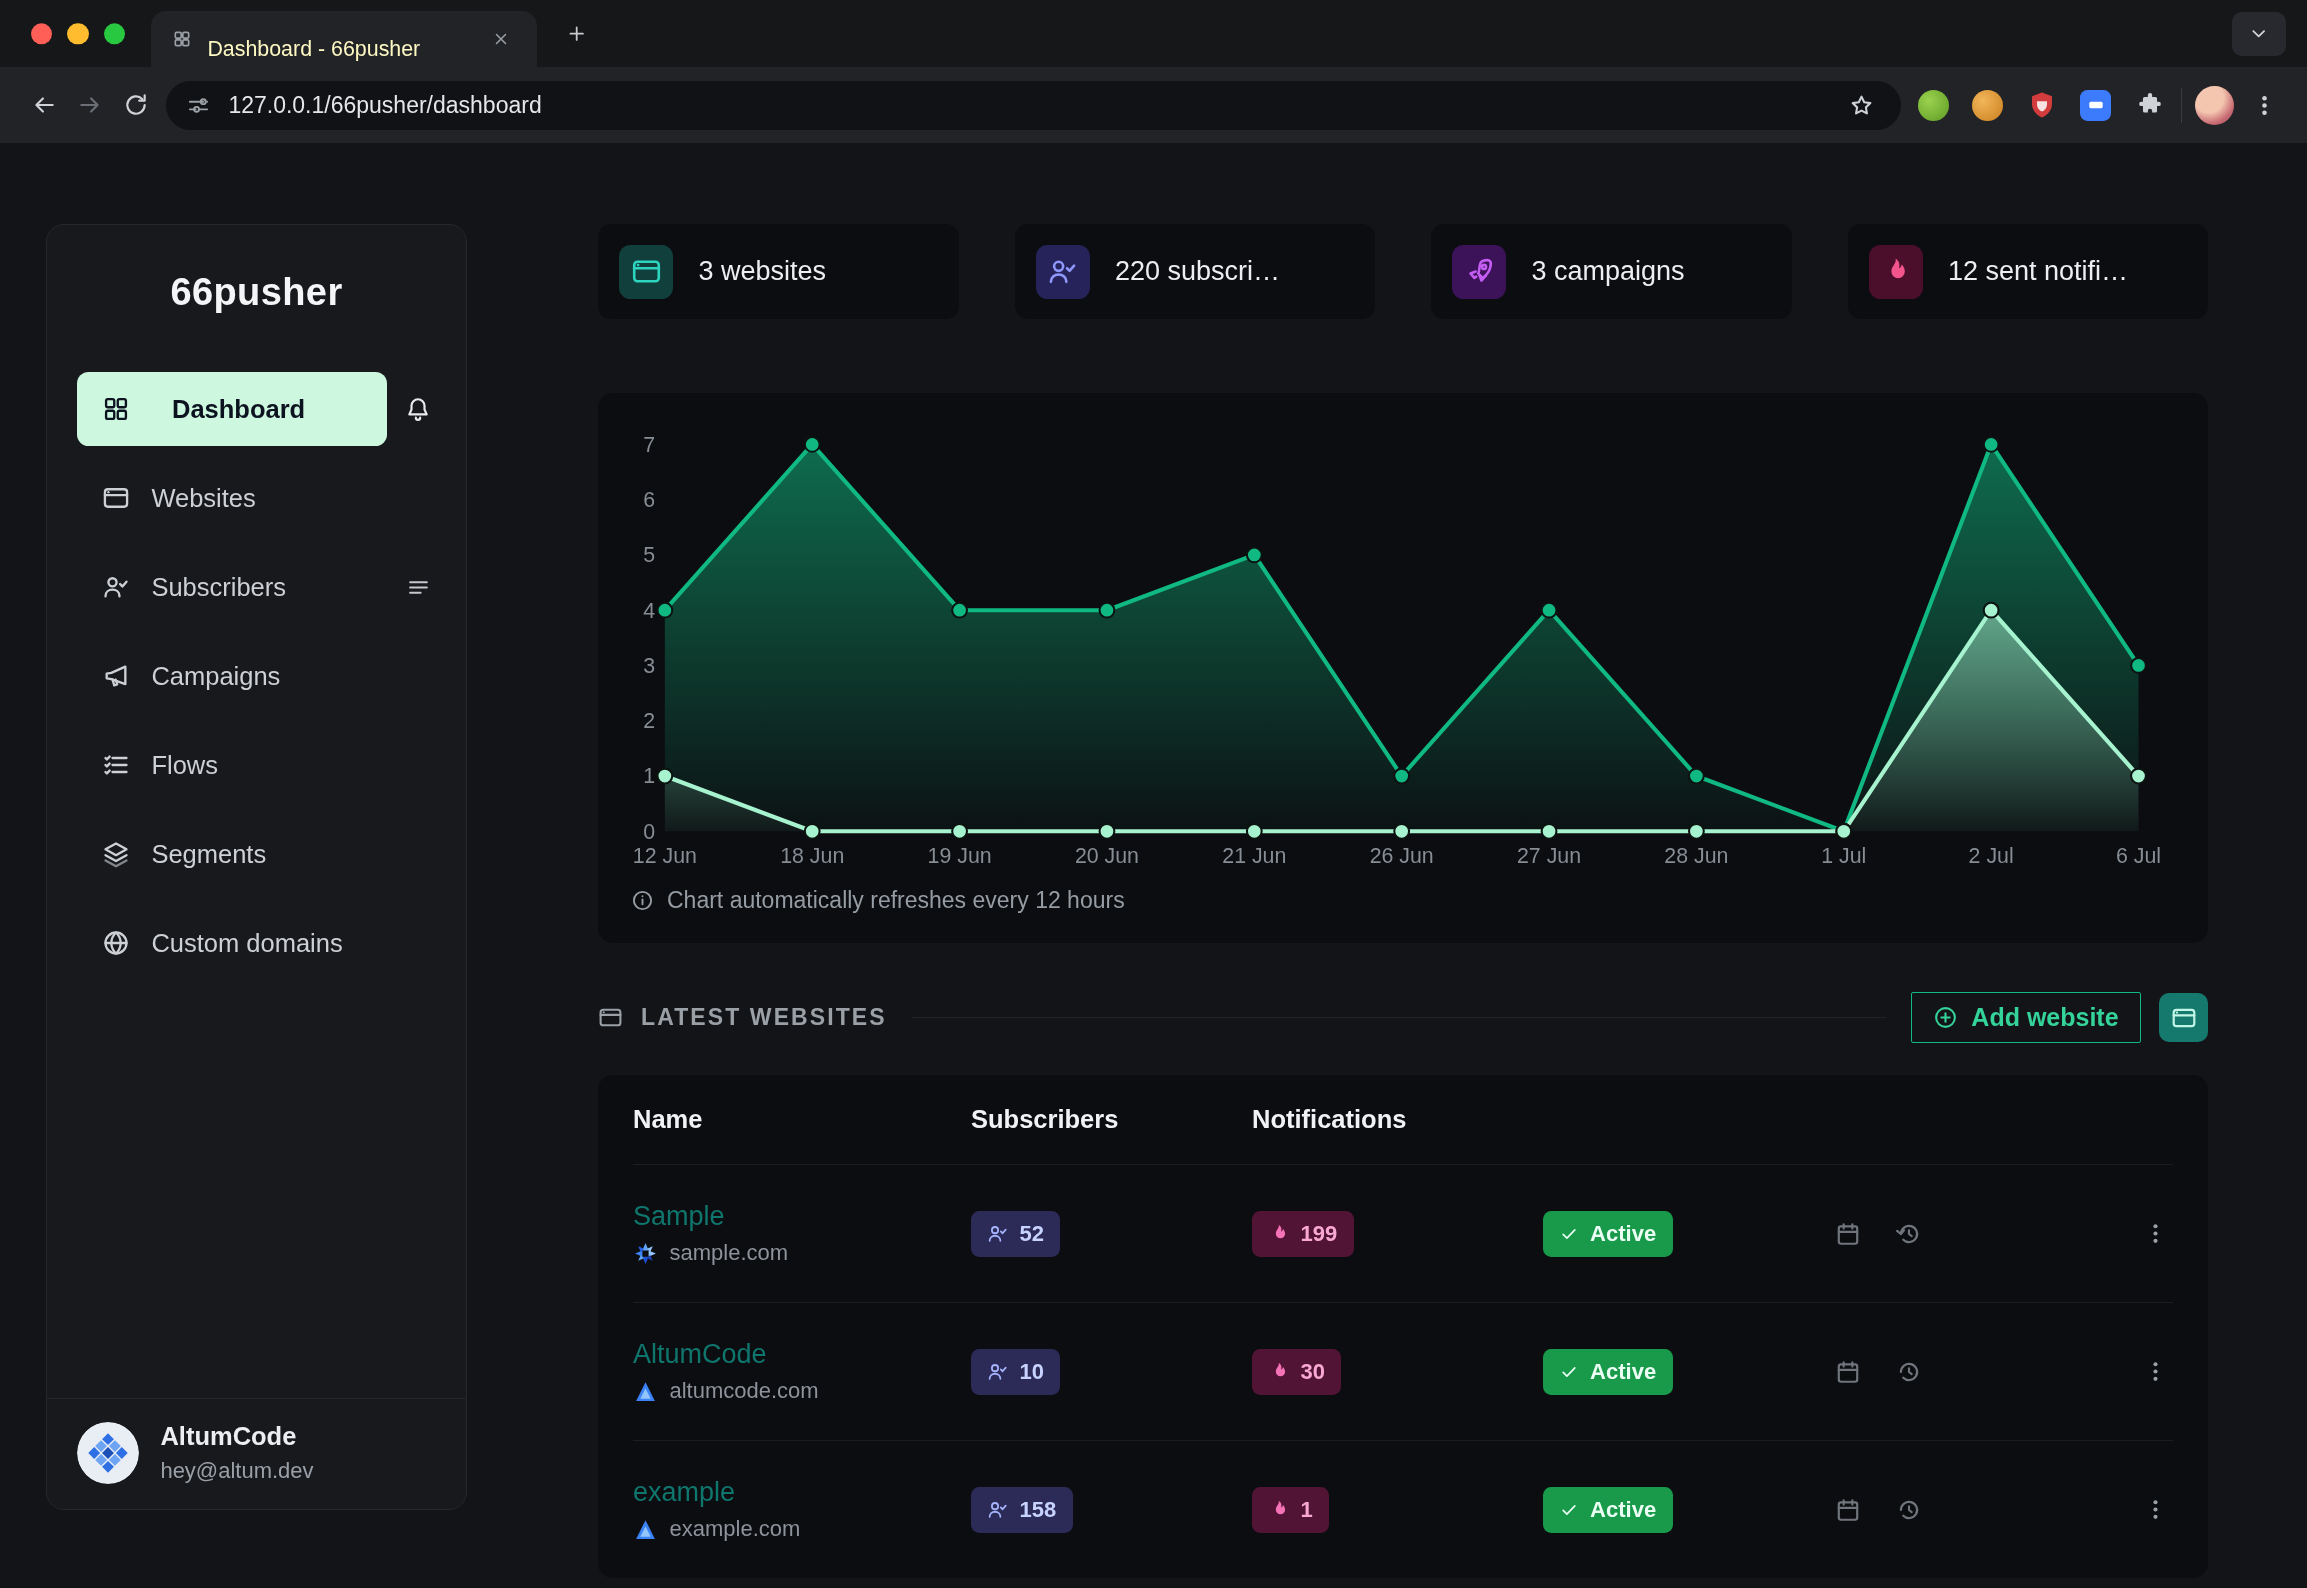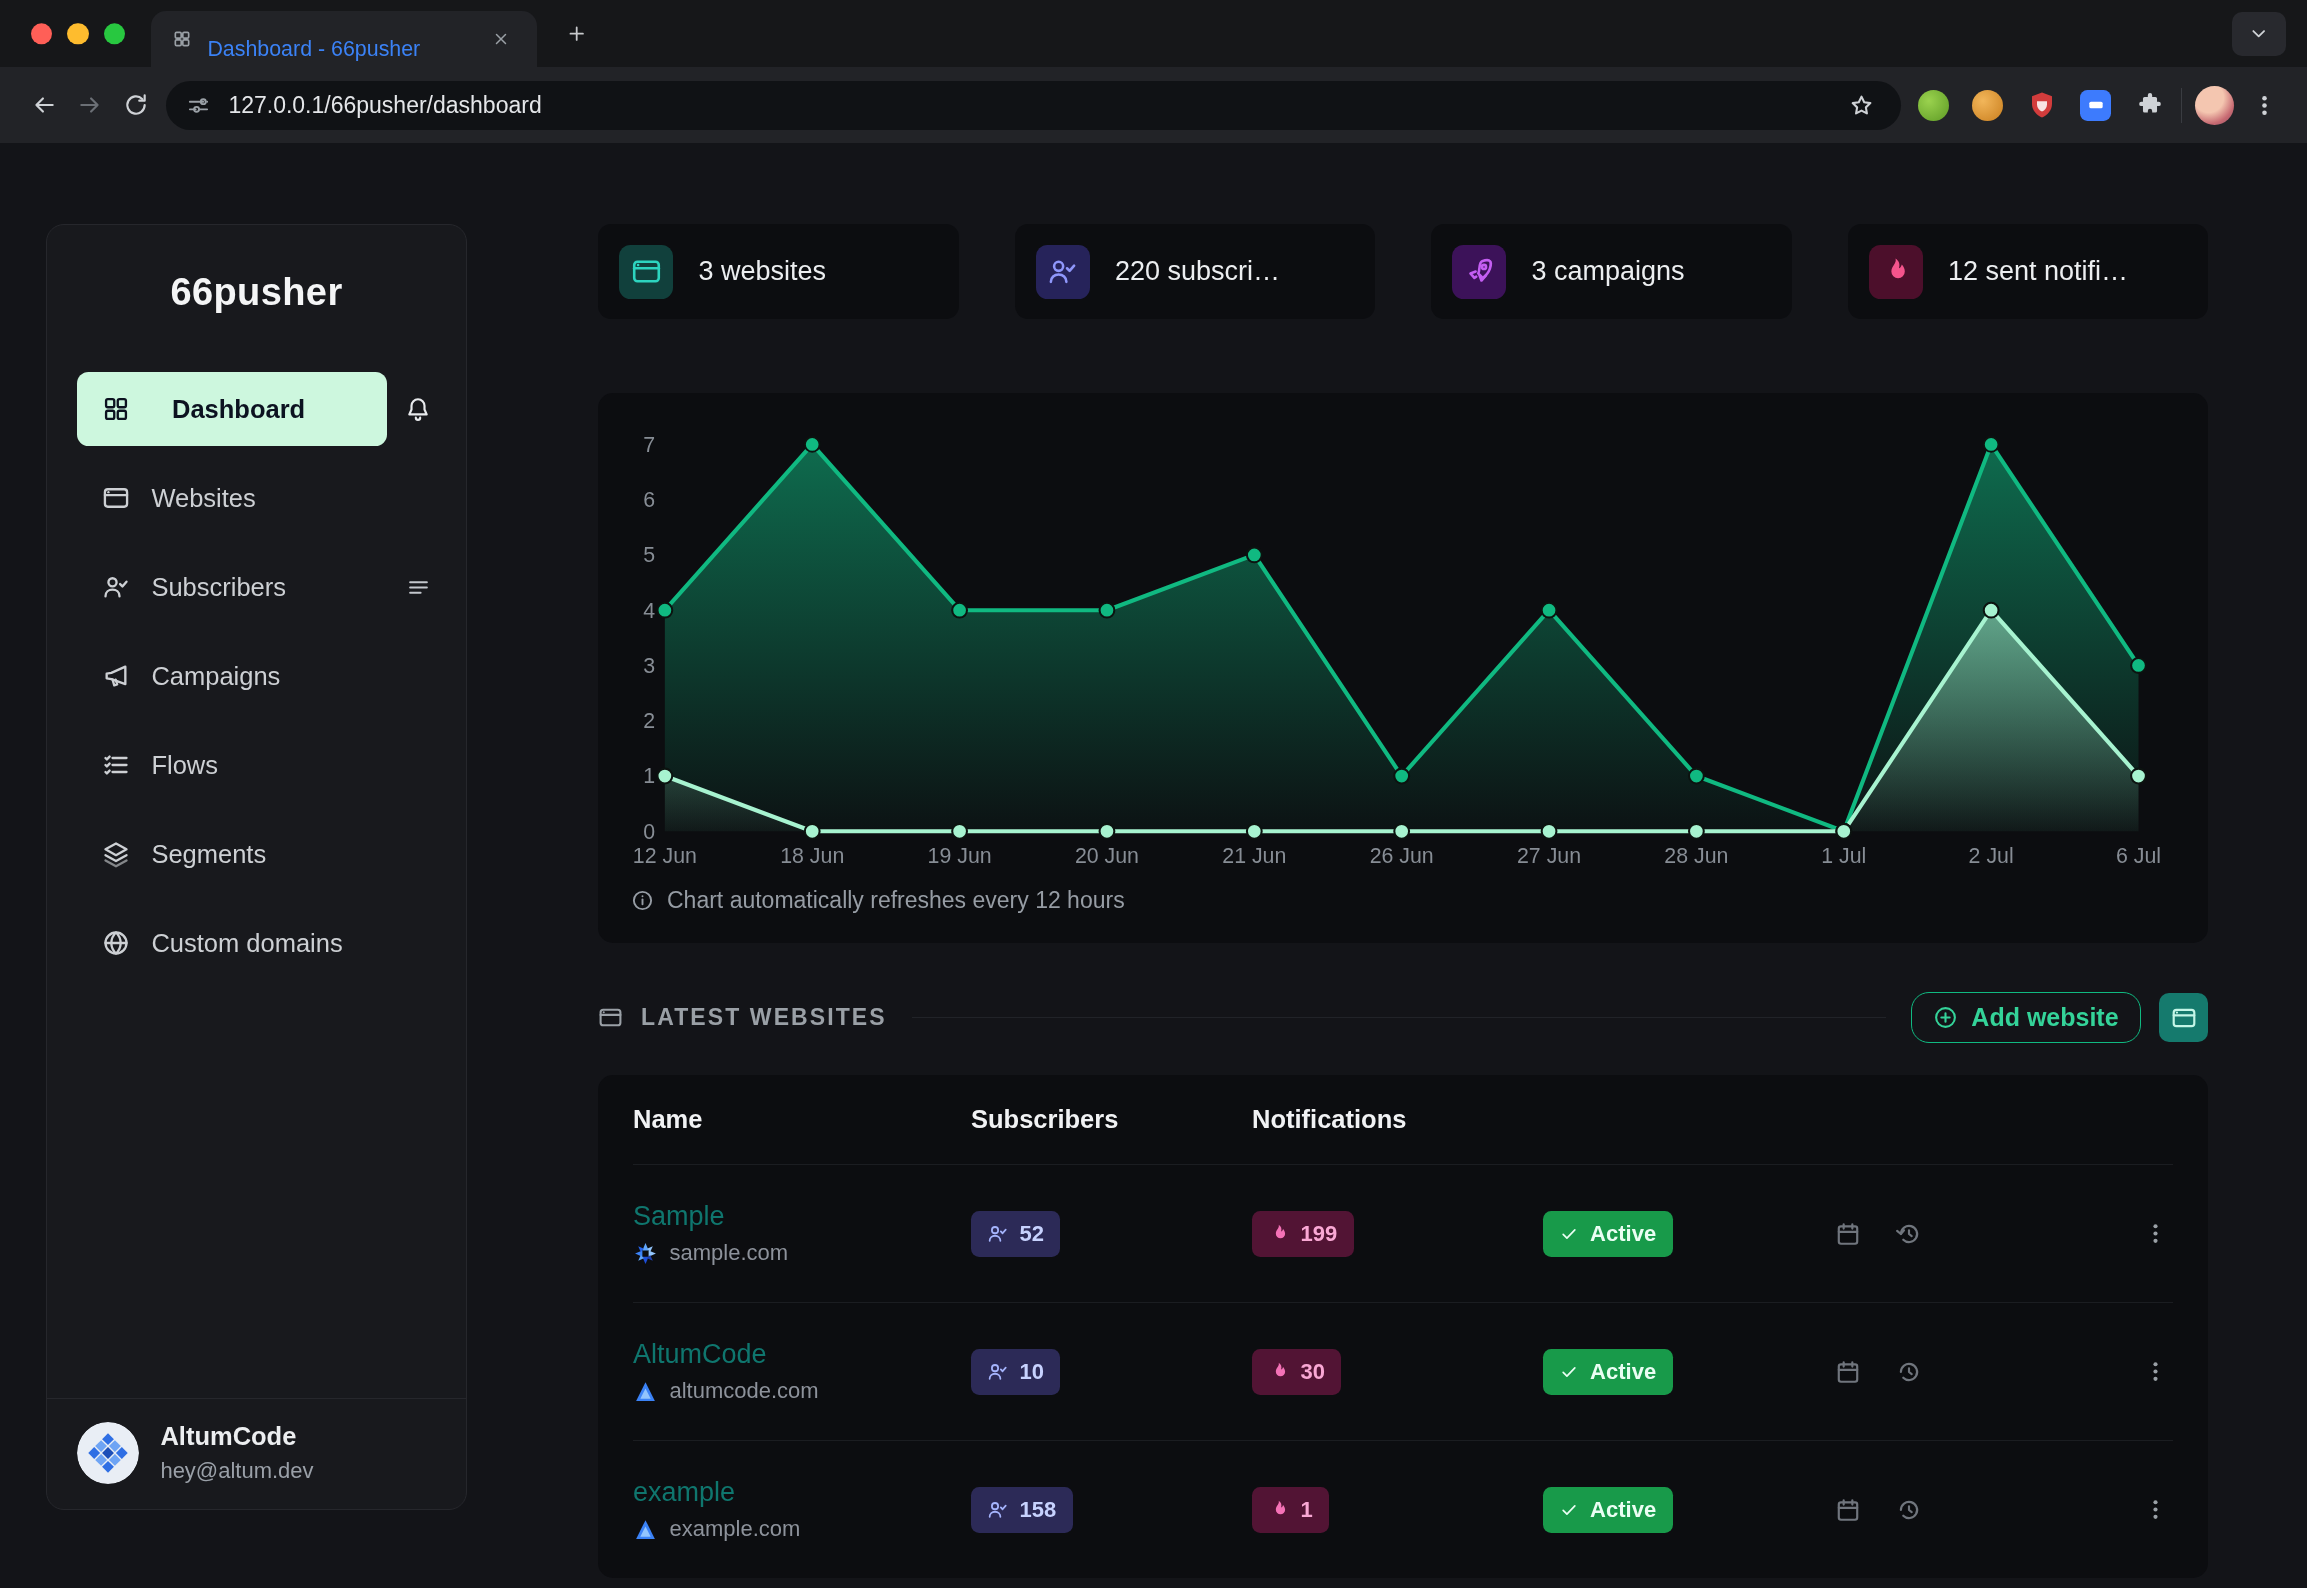--- a/index.html
+++ b/index.html
@@ -14,21 +14,21 @@
   .i24 { fill:none; stroke:currentColor; stroke-width:2; stroke-linecap:round; stroke-linejoin:round; }
 
   
   .tabstrip { height:67px; background:#161719; display:flex; align-items:flex-end; position:relative; }
   .lights { position:absolute; left:31px; top:50%; transform:translateY(-50%); display:flex; gap:15px; }
   .light { width:21.4px; height:21.4px; border-radius:50%; border:none; cursor:pointer; }
   .light.red{background:#ff5f57}.light.yellow{background:#febc2e}.light.green{background:#28c840}
   .tab { margin-left:151px; width:386px; height:56px; background:#222327; border-radius:15px 15px 0 0;
          display:flex; align-items:center; gap:15px; padding:0 21.4px; cursor:pointer; }
   .tab-fav { color:#9aa0a6; flex:none; }
-  .tab-title { font-size:21.4px; color:#3b82f6; flex:1; white-space:nowrap; overflow:hidden;margin-top:20px; }
+  .tab-title { font-size:21.4px; color:#fef9c3; flex:1; white-space:nowrap; overflow:hidden;margin-top:20px; }
   .tab-close { background:none; border:none; color:#9aa0a6; cursor:pointer; width:30px; height:30px;
                display:flex; align-items:center; justify-content:center; border-radius:50%; }
   .newtab { align-self:center; margin-left:16.4px; background:none; border:none; color:#c7c9cc; cursor:pointer;
             width:46px; height:46px; display:flex; align-items:center; justify-content:center; border-radius:50%; }
   .tabsearch { position:absolute; right:21.4px; top:11.5px; width:54px; height:44px; background:#28292e;
                border:none; border-radius:10px; display:flex; align-items:center; justify-content:center; color:#cfd2d6; cursor:pointer; }
 
   .toolbar { height:76px; background:#222327; display:flex; align-items:center; padding:0 21.4px; }
   .tbtn { width:46px; height:46px; border-radius:50%; border:none; background:none; color:#cfd2d6;
           display:flex; align-items:center; justify-content:center; cursor:pointer; flex:none; }
@@ -84,21 +84,21 @@
   .chart-card { margin-top:74px; height:550px; background:#0c0d10; border-radius:15px; padding:21.4px 33px 0; }
   svg.chart { width:1543px; height:460px; overflow:visible; }
   svg.chart text { font-size:26px; fill:#878d95; font-family:"Liberation Sans","DejaVu Sans",sans-serif; }
   .chart-note { display:flex; align-items:center; gap:13px; color:#969ca4; font-size:23px; margin-top:13px; }
   .chart-note svg { flex:none; }
 
   .section-row { margin-top:48px; display:flex; align-items:center; height:53px; }
   .section-ico { color:#9aa0a6; flex:none; }
   .section-title { font-size:23px; font-weight:700; color:#9aa0a6; letter-spacing:2.1px; margin-left:18px; white-space:nowrap; }
   .rule { flex:1; height:1.6px; background:#212328; margin:0 25px; }
-  .add-btn { height:51px; border:1.6px solid #10b981; border-radius:18px; background:transparent; color:#34d399;
+  .add-btn { height:51px; border:1.6px solid #10b981; border-radius:2px; background:transparent; color:#34d399;
              font-size:25px; font-weight:600; display:flex; align-items:center; gap:13px; padding:0 21.4px; cursor:pointer;
              font-family:inherit; white-space:nowrap; }
   .sq-btn { width:49px; height:49px; border-radius:10px; border:none; background:#157a6d; color:#c4f6e7;
             margin-left:18px; display:flex; align-items:center; justify-content:center; cursor:pointer; flex:none; }
 
   .table-card { margin-top:31px; background:#0c0d10; border-radius:15px; padding:0 35px; }
   .trow { display:grid; grid-template-columns:338px 281px 291px 287px 1fr 44px; align-items:center; }
   .thead { padding:30px 0; font-size:25.5px; font-weight:700; color:#f1f2f4; }
   .tbody-row { border-top:1.6px solid #1b1d21; padding:25px 0; min-height:138px; }
   .site-name { color:#0f766e; font-size:27px; text-decoration:none; display:inline-block; cursor:pointer; }

